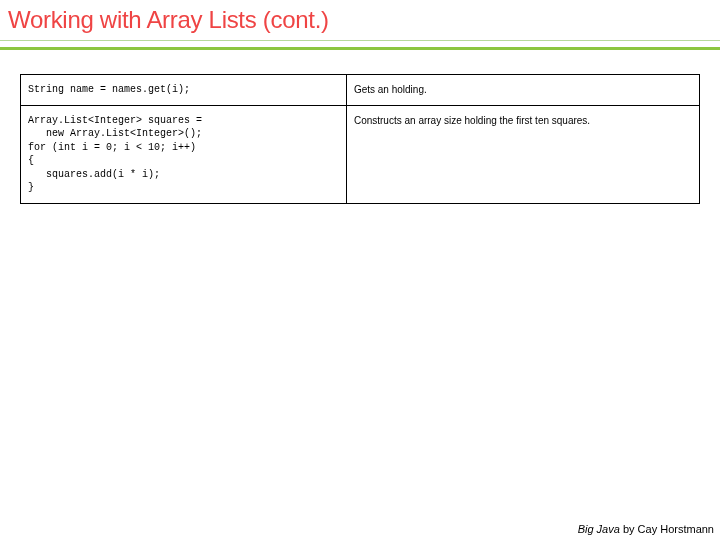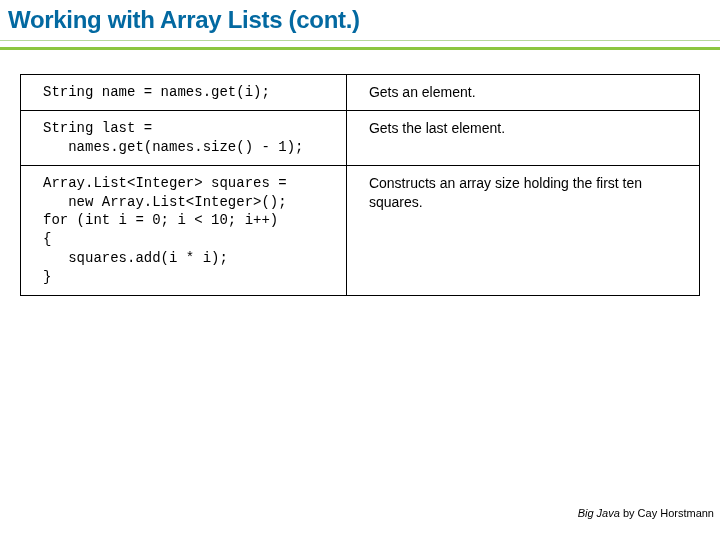--- a/index.html
+++ b/index.html
@@ -1,50 +1,50 @@
 <!DOCTYPE html>
 <html><head>
 <meta charset="utf-8">
 <style>
   * { box-sizing: border-box; margin: 0; padding: 0; }
   html, body { width: 720px; height: 540px; background: #fff; font-family: Arial, Helvetica, sans-serif; }
   .slide { width: 720px; height: 540px; position: relative; padding: 0; }
   .title-wrap { padding: 6px 8px 0 8px; }
-  .title { font-size: 24px; font-weight: bold; color: #0369a1; letter-spacing: -0.3px; }
+  .title { font-size: 24px; font-weight: normal; color: #ef4444; letter-spacing: -0.3px; }
   .rule {
     margin-top: 6px;
     height: 10px;
     border-top: 1px solid #b7d99a;
     border-bottom: 3px solid #8cc63f;
   }
   .content { padding: 24px 20px 0 20px; }
   table.api {
     width: 100%;
     border-collapse: collapse;
     table-layout: fixed;
   }
   table.api col.codecol { width: 48%; }
   table.api col.desccol { width: 52%; }
   table.api td {
     border: 1.5px solid #000;
-    padding: 8px 22px;
+    padding: 8px 7px;
     vertical-align: top;
-    font-size: 14px;
+    font-size: 10px;
     line-height: 1.35;
   }
   td.code {
     font-family: "Courier New", Courier, monospace;
     white-space: pre;
     font-size: 13.5px;
   }
   td.desc { font-family: Arial, Helvetica, sans-serif; }
   .footer {
     position: absolute;
     right: 6px;
-    bottom: 20px;
+    bottom: 4px;
     text-align: center;
     font-size: 11px;
     line-height: 1.3;
     color: #000;
   }
   .footer .booktitle { font-style: italic; }
 </style>
 </head>
 <body>
 
@@ -56,26 +56,21 @@
 
   <div class="content">
     <table class="api">
       <colgroup>
         <col class="codecol">
           <col class="desccol">
       </colgroup>
       <tbody>
         <tr>
           <td class="code">String name = names.get(i);</td>
-          <td class="desc">Gets an element.</td>
-        </tr>
-        <tr>
-          <td class="code">String last =
-   names.get(names.size() - 1);</td>
-          <td class="desc">Gets the last element.</td>
+          <td class="desc">Gets an holding.</td>
         </tr>
         <tr>
           <td class="code">Array.List&lt;Integer&gt; squares =
    new Array.List&lt;Integer&gt;();
 for (int i = 0; i &lt; 10; i++)
 {
    squares.add(i * i);
 }</td>
           <td class="desc">Constructs an array size holding the first ten squares.</td>
         </tr>

